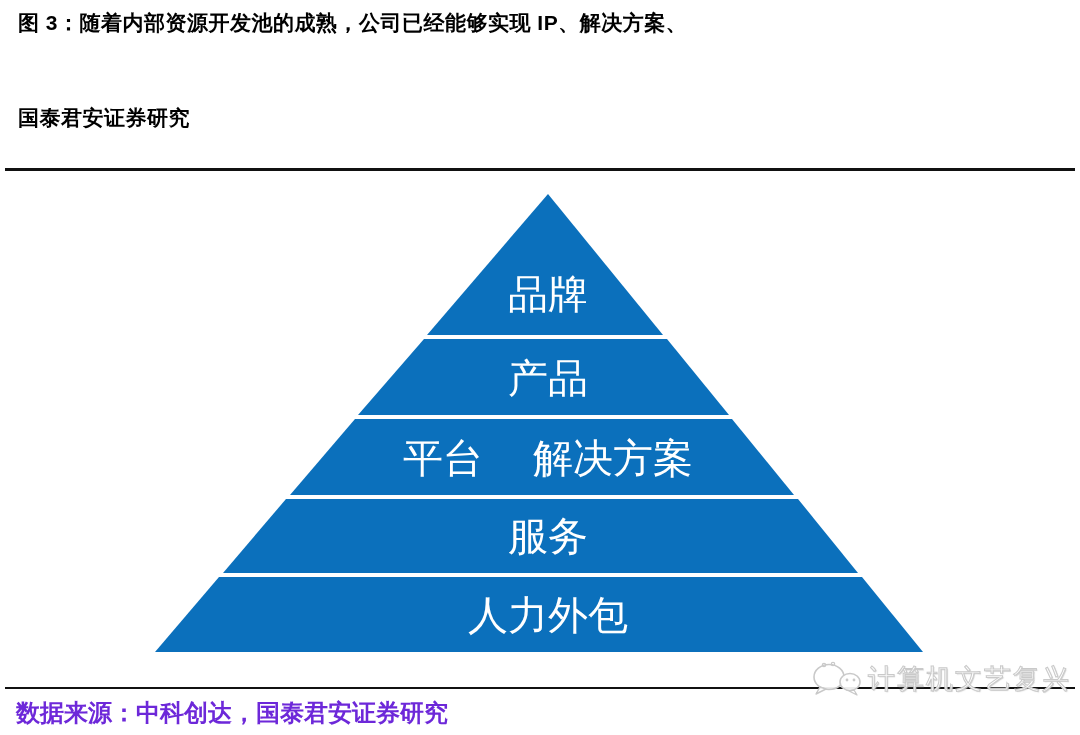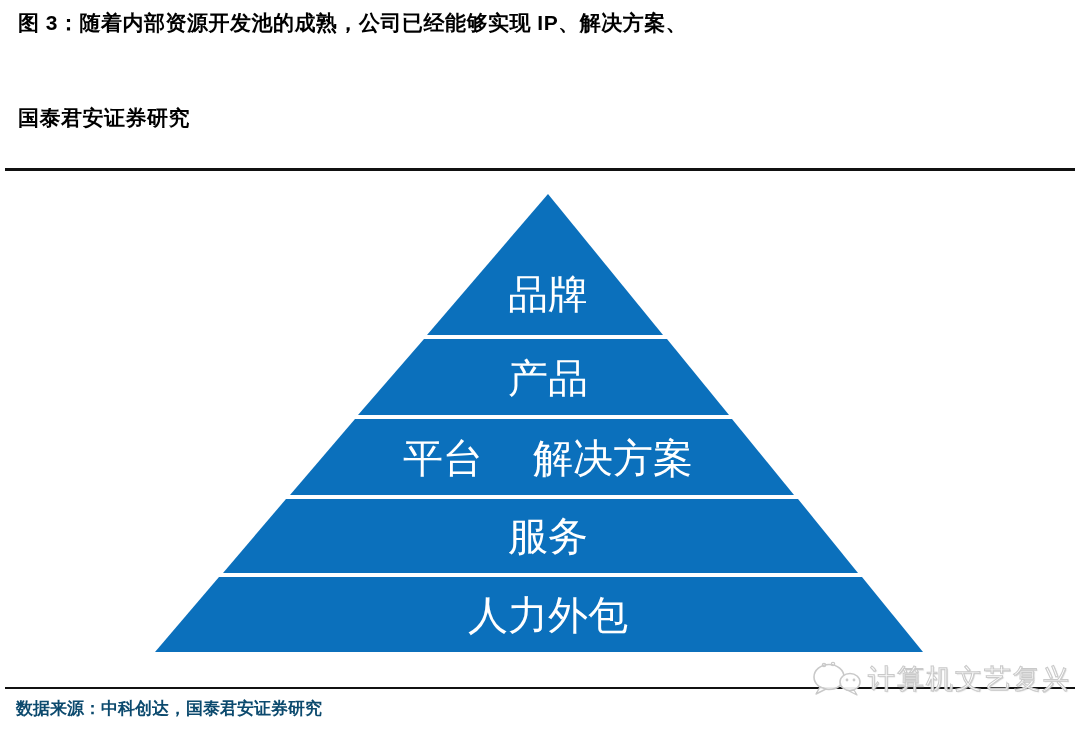--- a/index.html
+++ b/index.html
@@ -68,23 +68,23 @@
     -webkit-text-stroke: 1px #c9c9c9;
     text-shadow: 1px 1px 1px rgba(170,170,170,0.55);
     white-space: nowrap;
     font-family: "Liberation Sans", sans-serif;
   }
   .wechat-icon { margin-right: 6px; }
 
   
   .source-text {
     left: 16px; top: 697px;
-    font-size: 17px;
+    font-size: 24px;
     font-weight: 700;
-    color: #0c4a6e;
+    color: #6d28d9;
     white-space: nowrap;
     font-family: "Liberation Sans", sans-serif;
   }
 </style>
 </head>
 <body>
 
 <div class="abs title-line l1">图 3：随着内部资源开发池的成熟，公司已经能够实现 IP、解决方案、</div>
 <div class="abs title-line l2">国泰君安证券研究</div>
 

